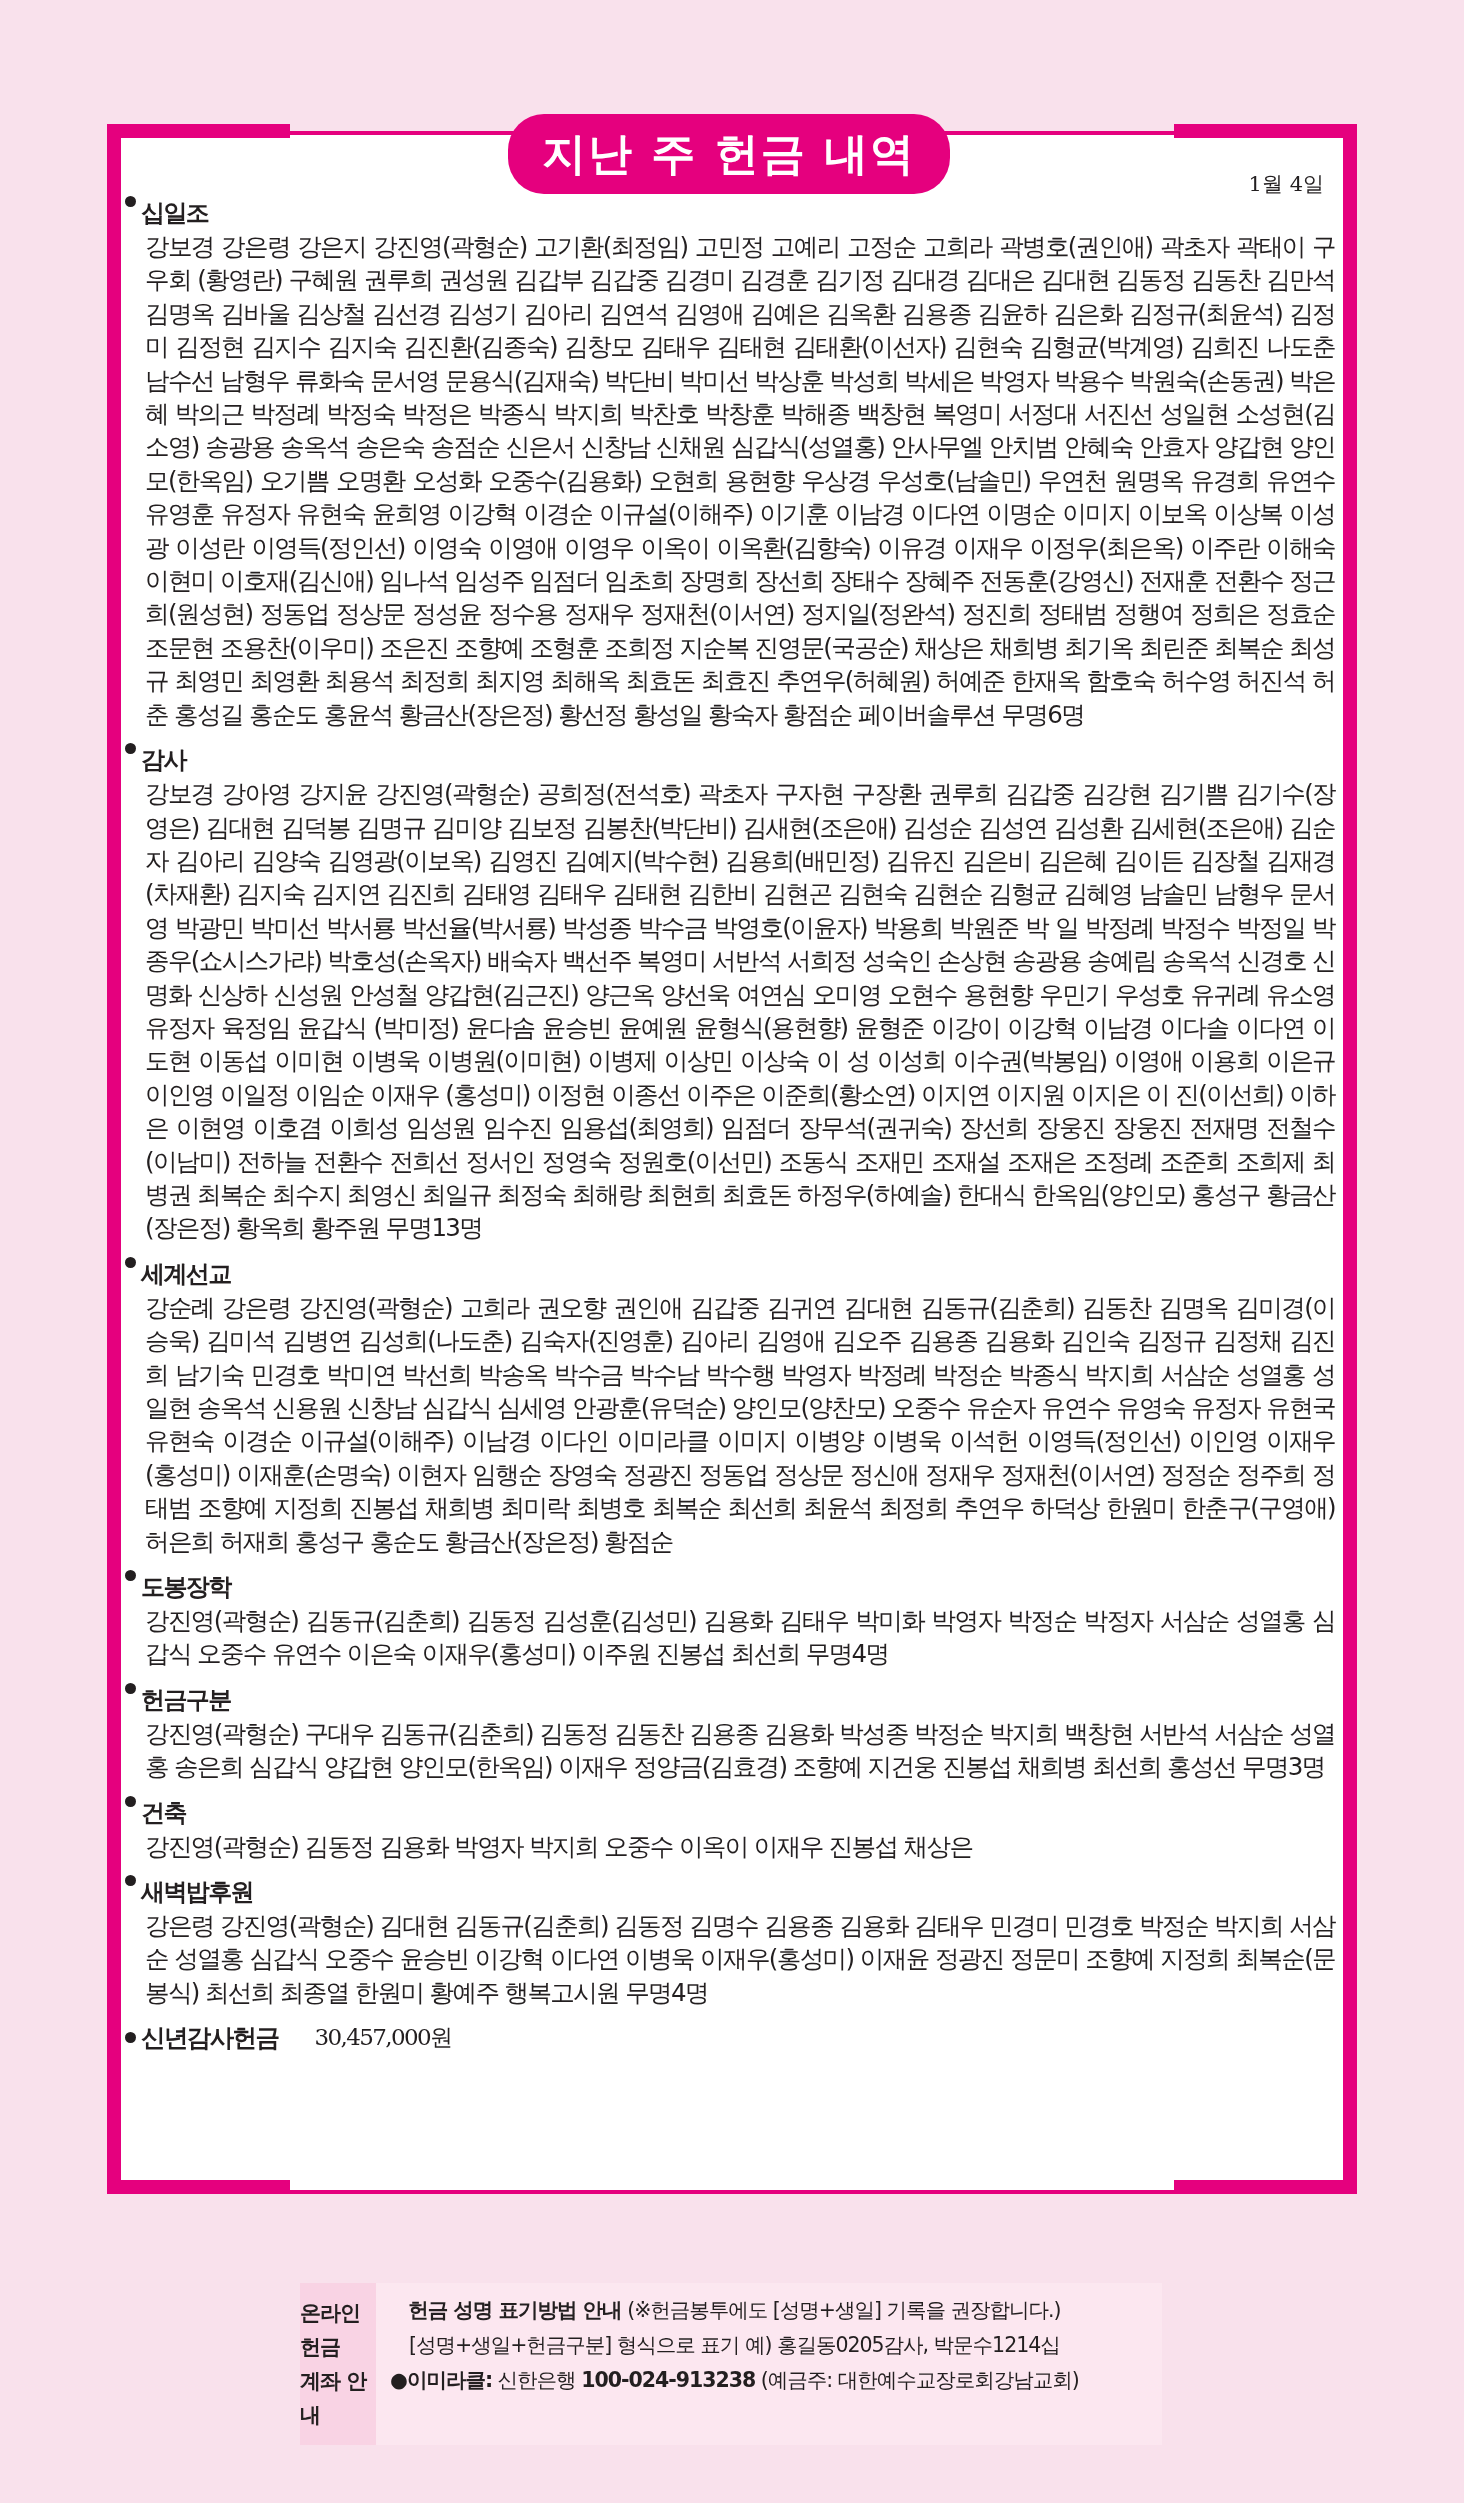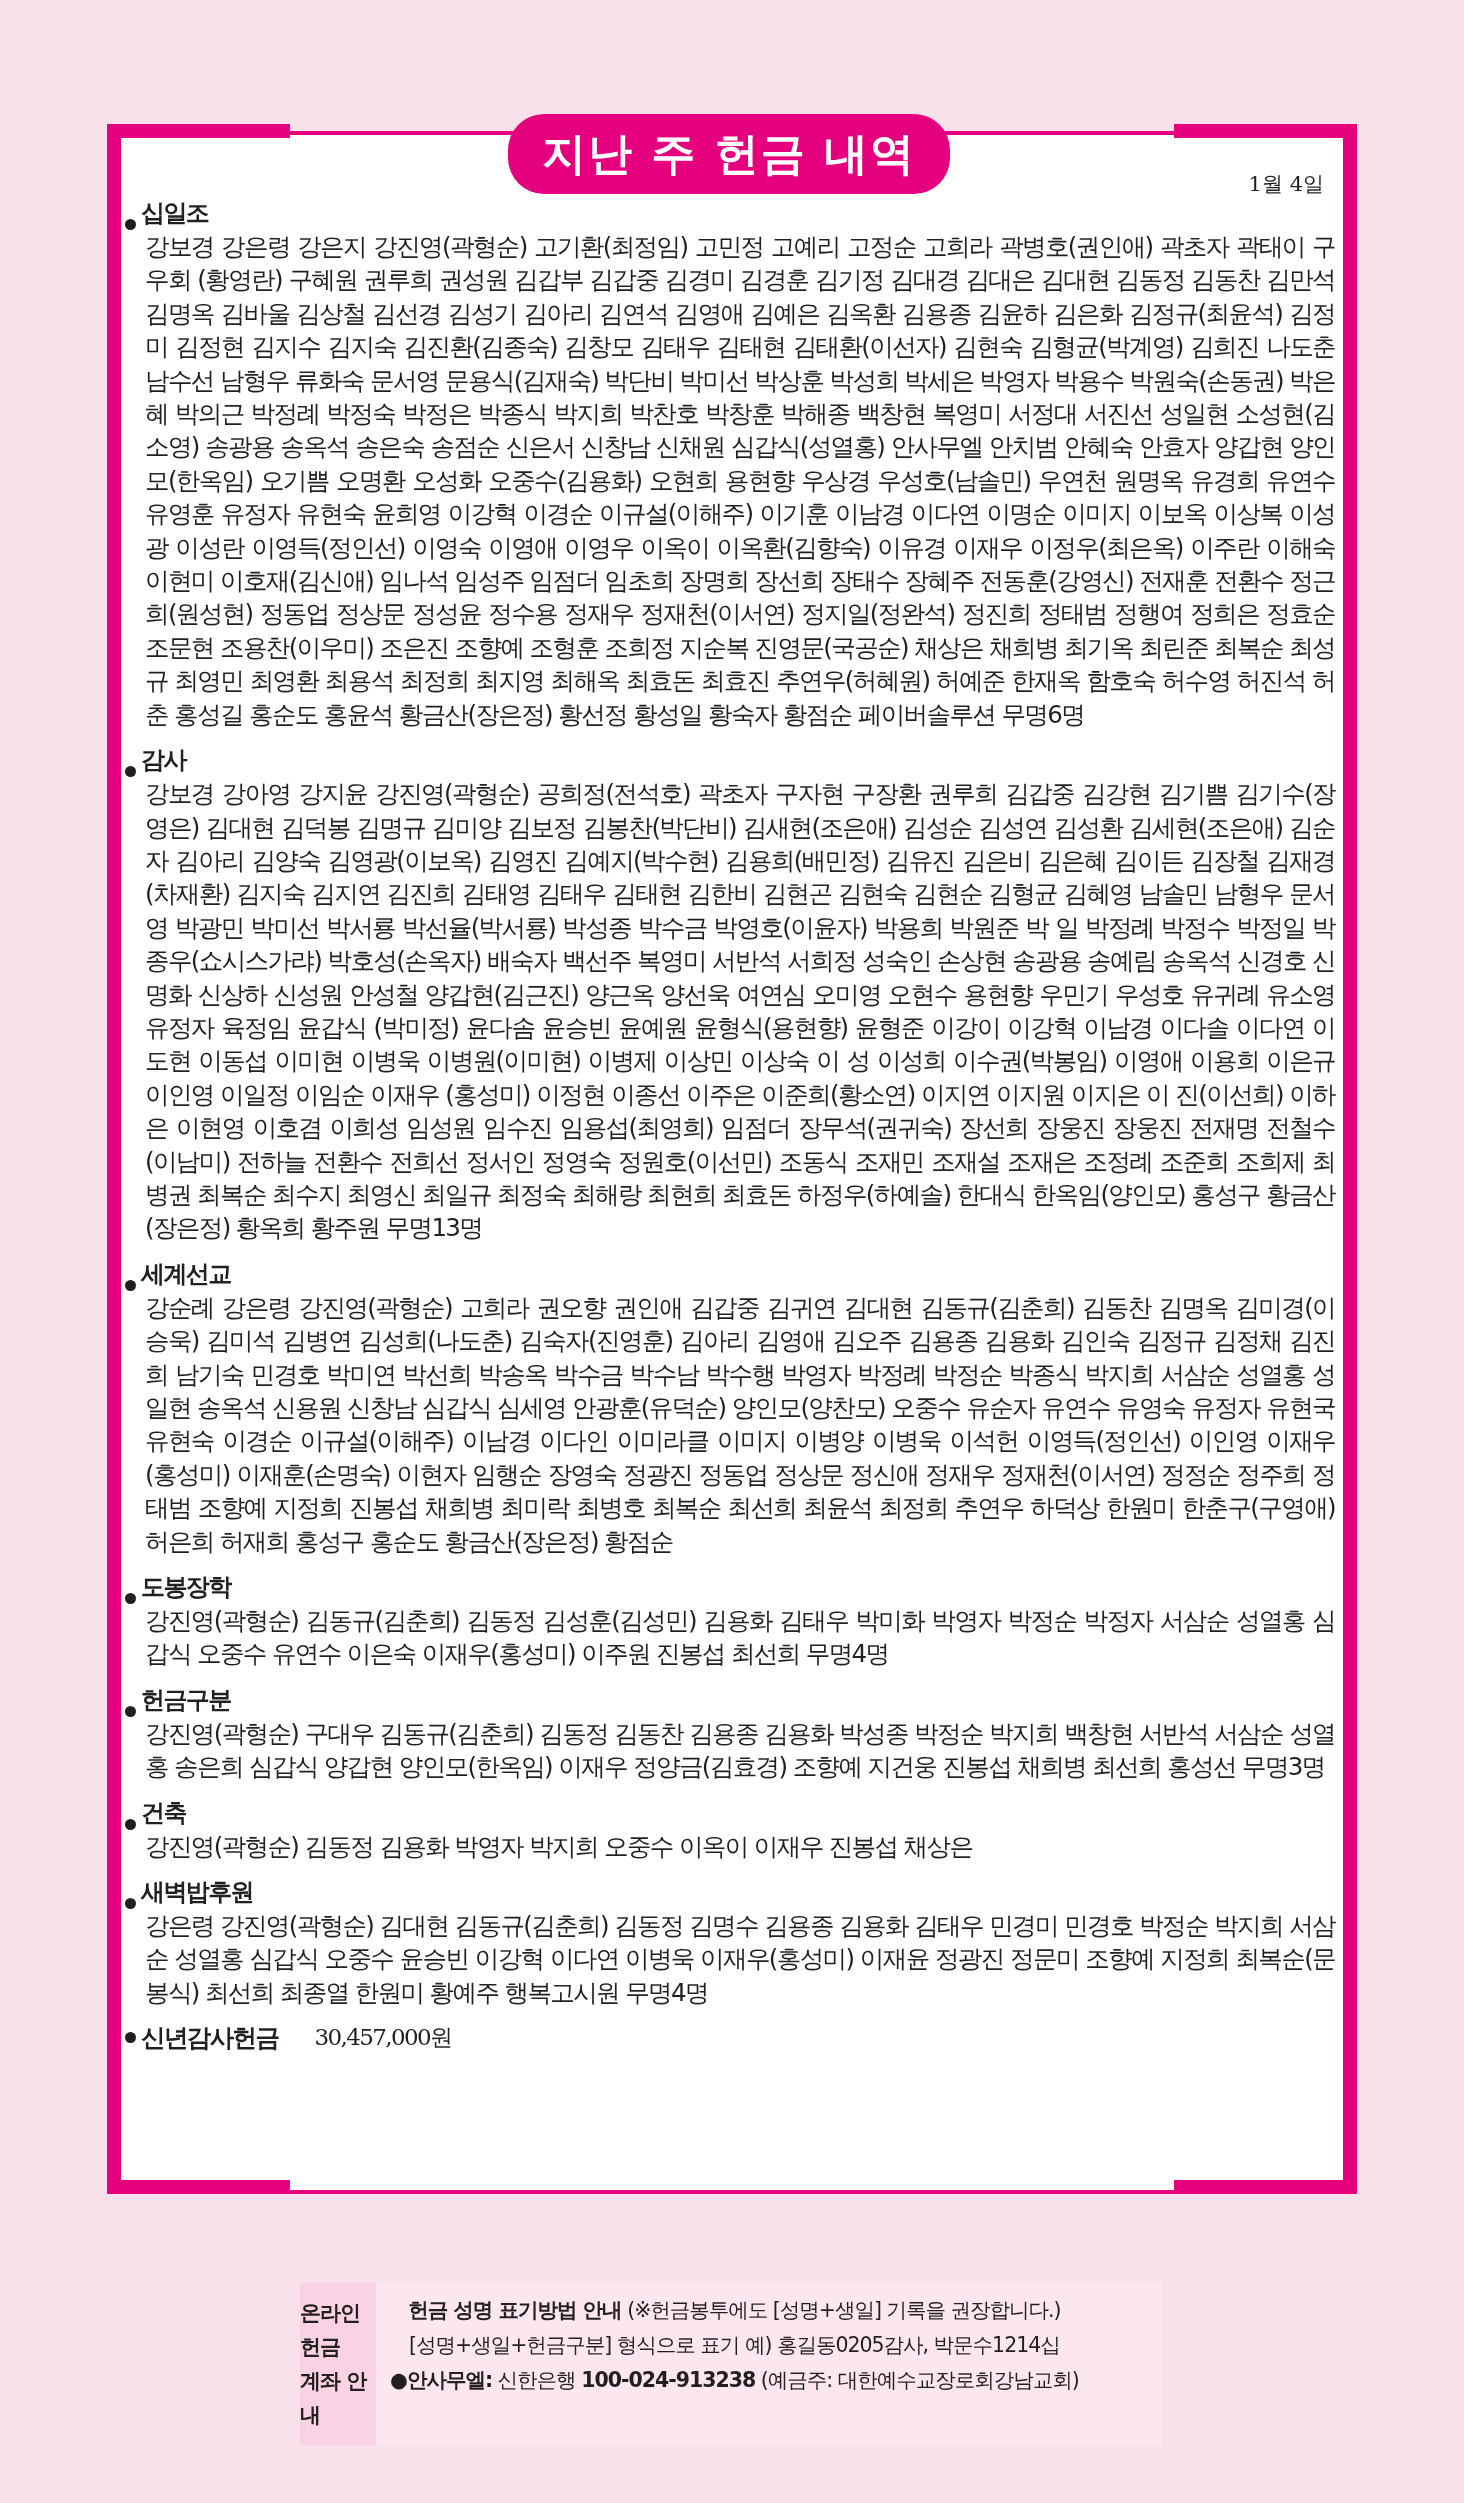--- a/index.html
+++ b/index.html
@@ -31,21 +31,21 @@
   }
   .date {
     position:absolute; right:140px; top:170px; font-size:21px;
     font-family:"DejaVu Serif", serif;
   }
   .content {
     position:absolute; left:125px; top:196px; width:1220px;
     font-size:24.5px; line-height:33.4px; letter-spacing:-1.6px;
   }
   .section { margin-bottom:12px; }
-  .sec-head { font-weight:bold; font-size:24px; line-height:34px; display:flex; align-items:flex-end; }
+  .sec-head { font-weight:bold; font-size:24px; line-height:34px; display:flex; align-items:flex-start; }
   .bullet { display:inline-block; width:11px; height:11px; border-radius:50%; background:#231f20; margin-right:5px; }
   .names { padding-left:20px; padding-right:10px; text-align:justify; }
   .total-row { display:flex; align-items:center; font-weight:bold;text-align:center; }
   .total-amount { font-weight:normal; margin-left:36px; font-family:"DejaVu Serif", serif; font-size:23px; }
   .info-box {
     position:absolute; left:300px; top:2283px; width:862px; height:162px;
     display:flex; background:#fce7f0;
   }
   .info-label {
     width:76px; background:#f9d3e4; display:flex; flex-direction:column;
@@ -125,15 +125,15 @@
 </div>
 
 <div class="info-box">
   <div class="info-label">
     <span>온라인헌금</span>
     <span>계좌 안내</span>
   </div>
   <div class="info-body">
     <div><span class="b">헌금 성명 표기방법 안내</span><span> (※헌금봉투에도 [성명+생일] 기록을 권장합니다.)</span></div>
     <div>[성명+생일+헌금구분] 형식으로 표기 예) 홍길동0205감사, 박문수1214십</div>
-    <div><span class="b">●안사무엘:</span><span> 신한은행 </span><span class="b">100-024-913238</span><span> (예금주: 대한예수교장로회강남교회)</span></div>
+    <div><span class="b">●이미라클:</span><span> 신한은행 </span><span class="b">100-024-913238</span><span> (예금주: 대한예수교장로회강남교회)</span></div>
   </div>
 </div>
 
 </body></html>

